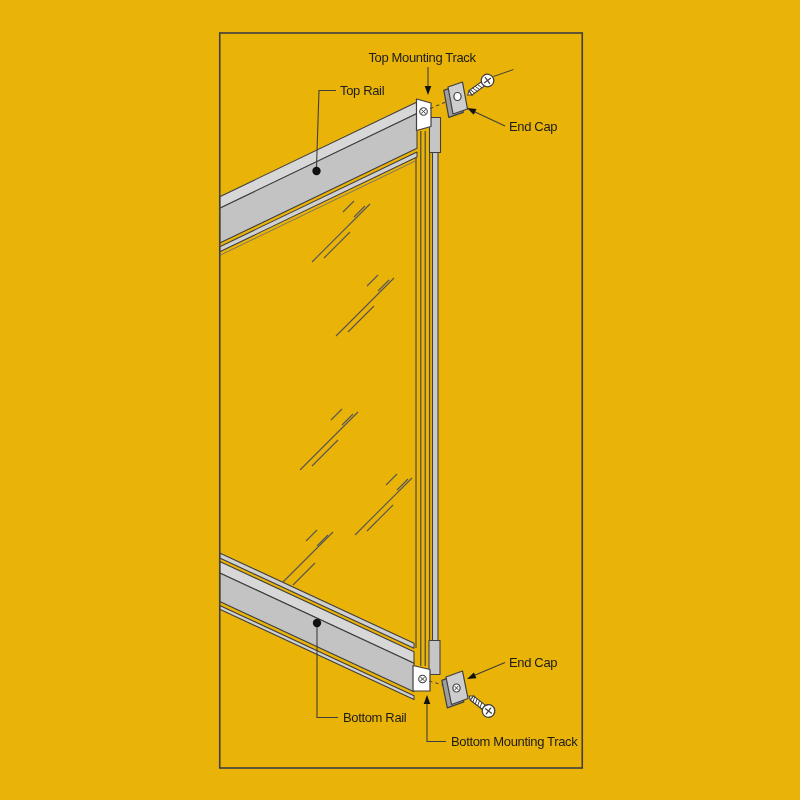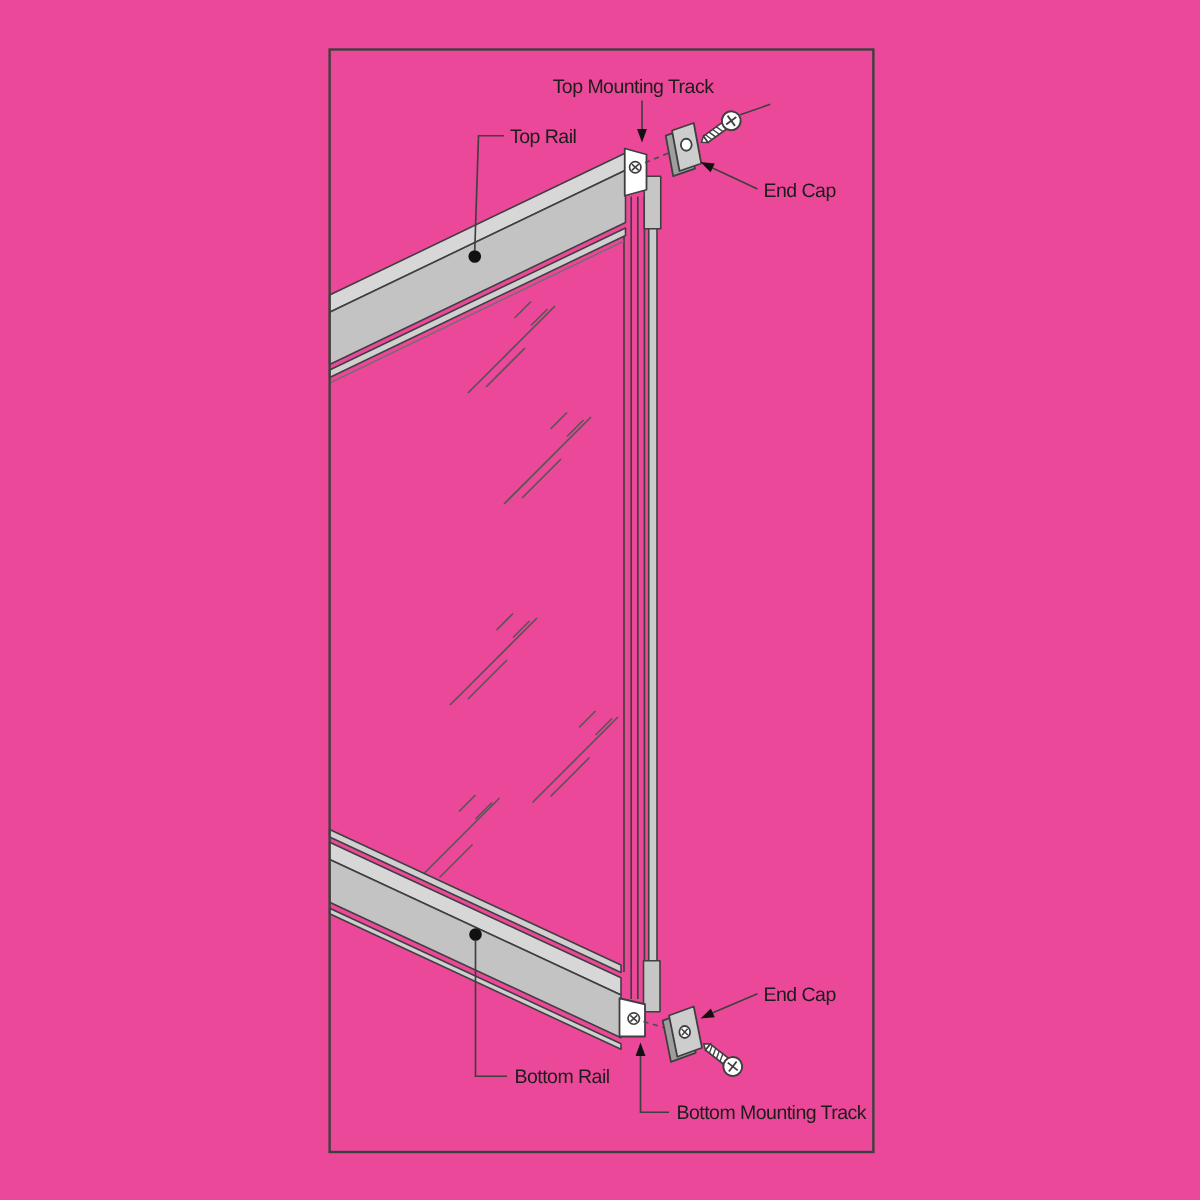--- a/index.html
+++ b/index.html
@@ -7,21 +7,21 @@
     padding: 0;
     background: #ffffff;
     width: 800px;
     height: 800px;
     font-family: "Liberation Sans", sans-serif;
   }
   #stage {
     position: relative;
     width: 800px;
     height: 800px;
-    background: #ec4899;
+    background: #eab308;
   }
   svg { display: block; }
   .label {
     font-family: "Liberation Sans", sans-serif;
     font-size: 13px;
     letter-spacing: -0.35px;
     fill: #1c1c1c;
   }
   .thin  { stroke: #3f3f3f; stroke-width: 1.1; fill: none; }
   .leader{ stroke: #3f3f3f; stroke-width: 1.1; fill: none; }

